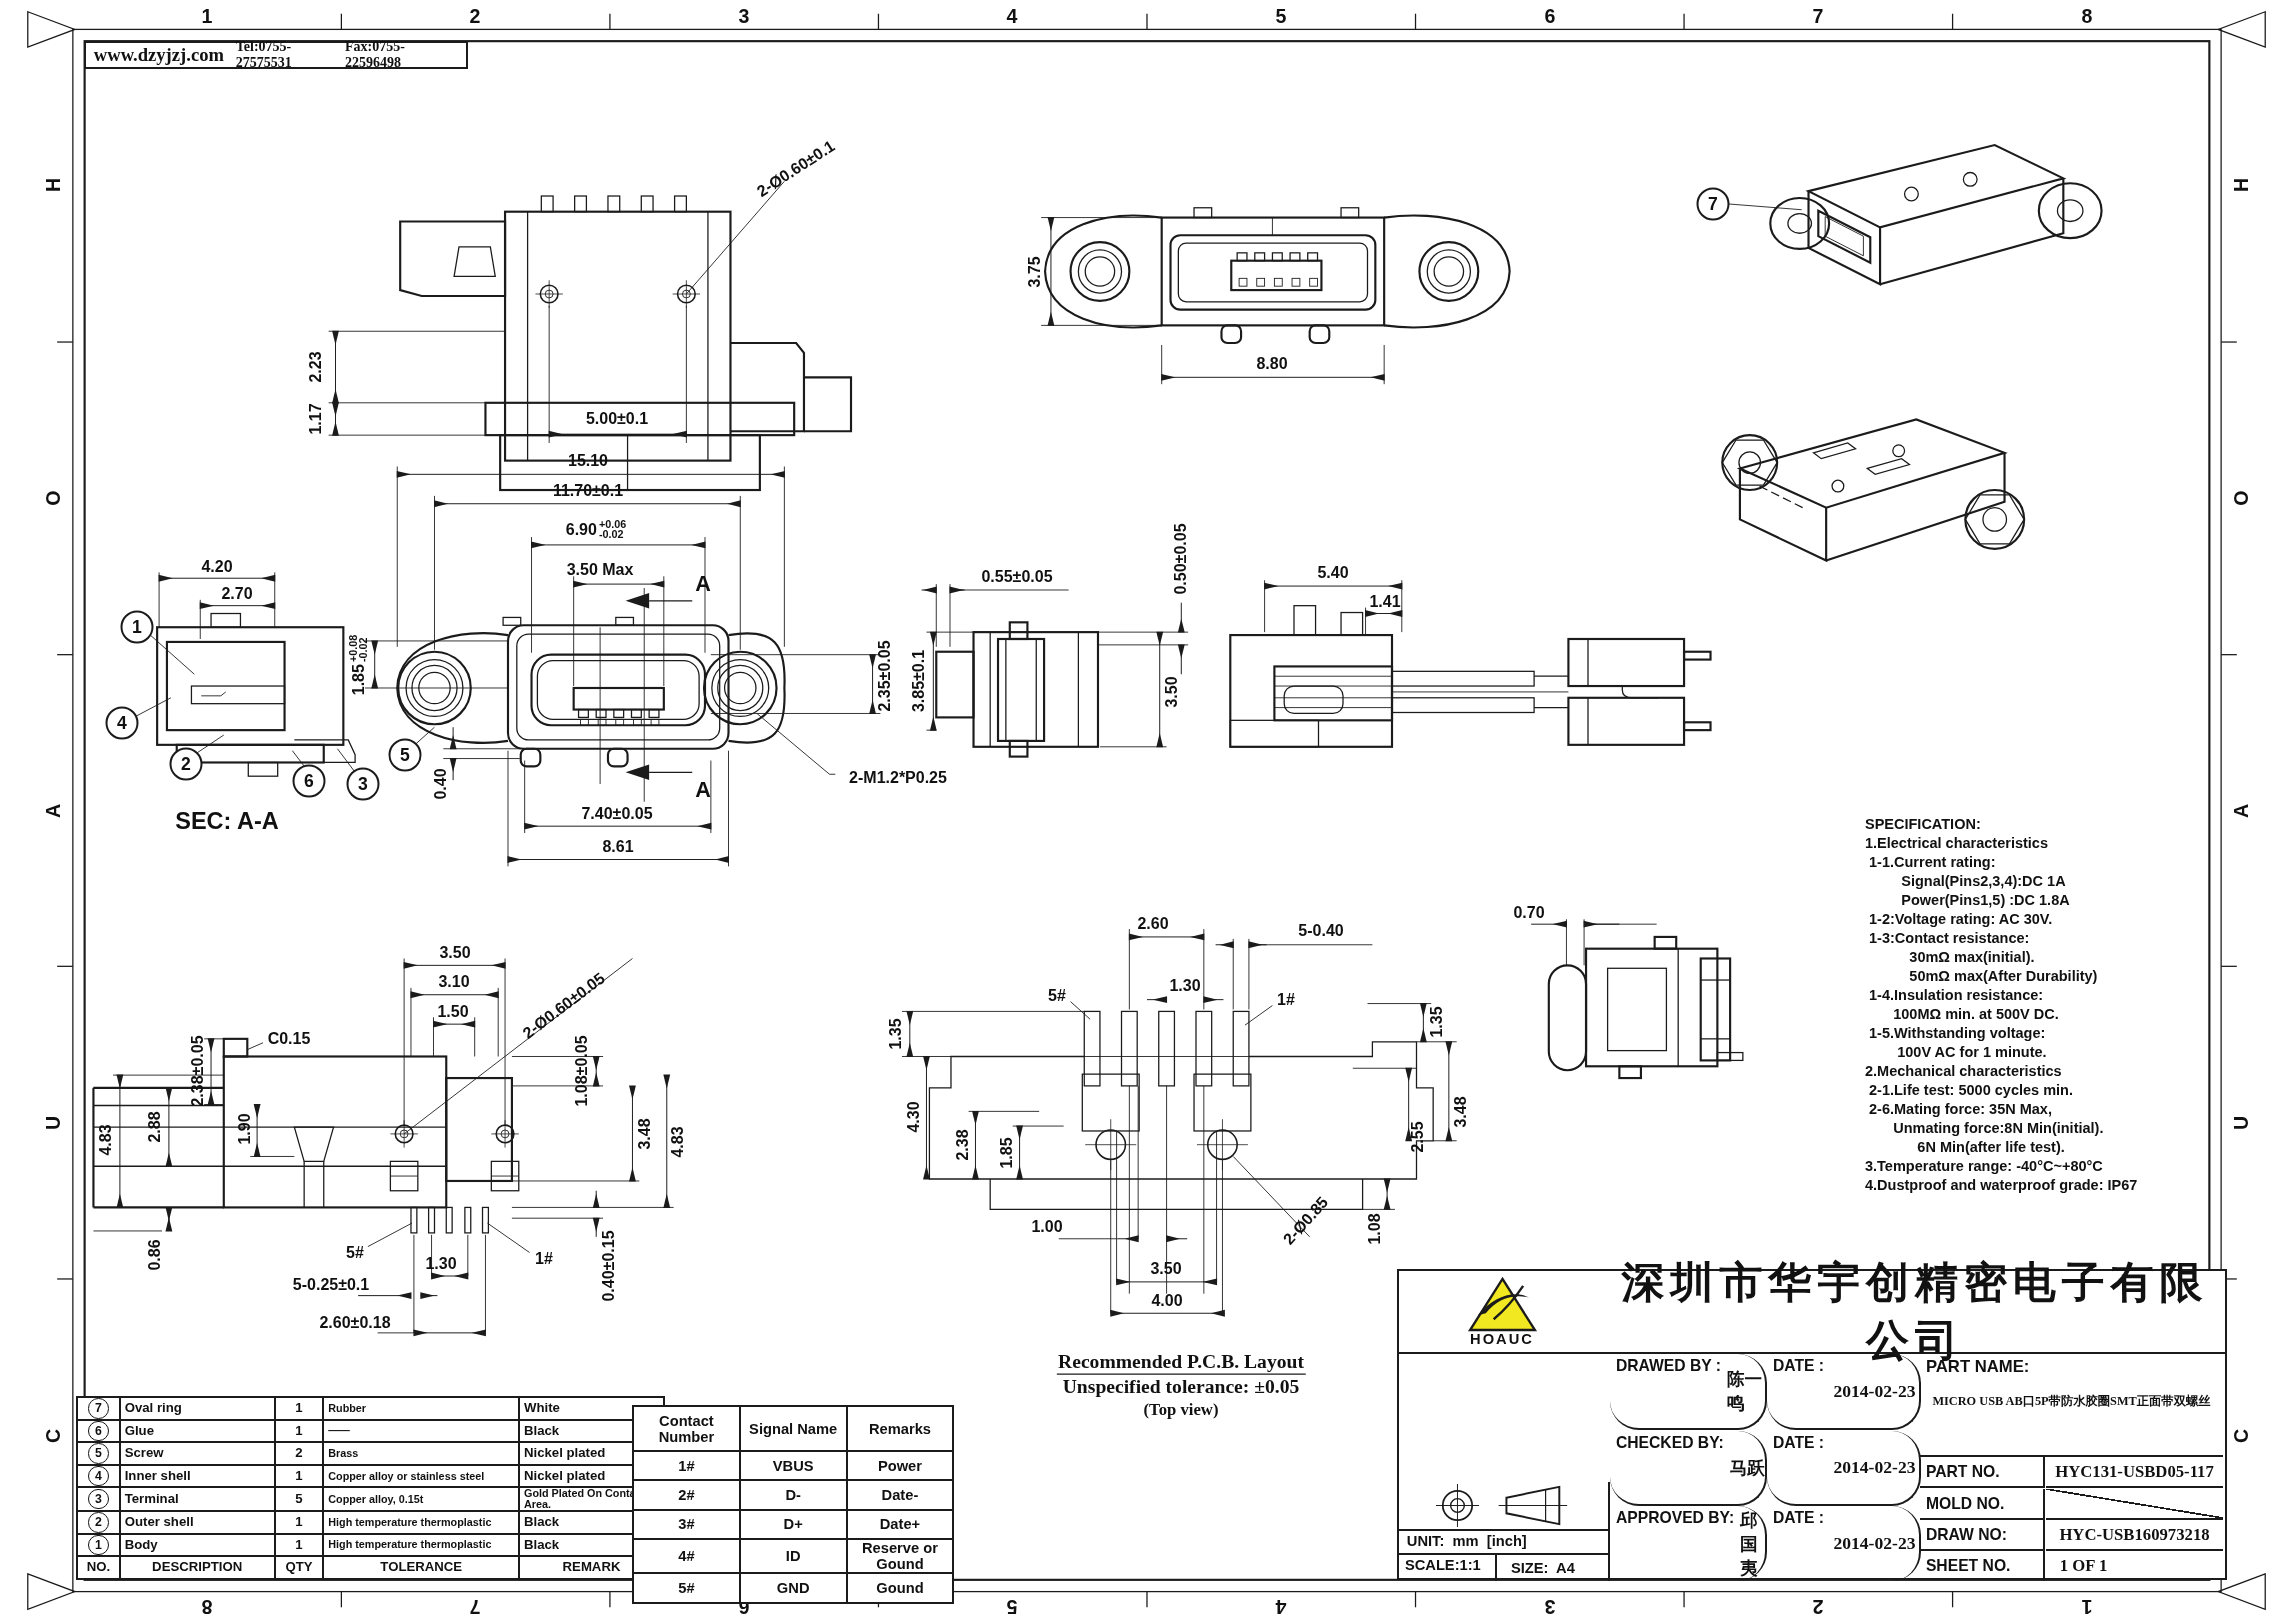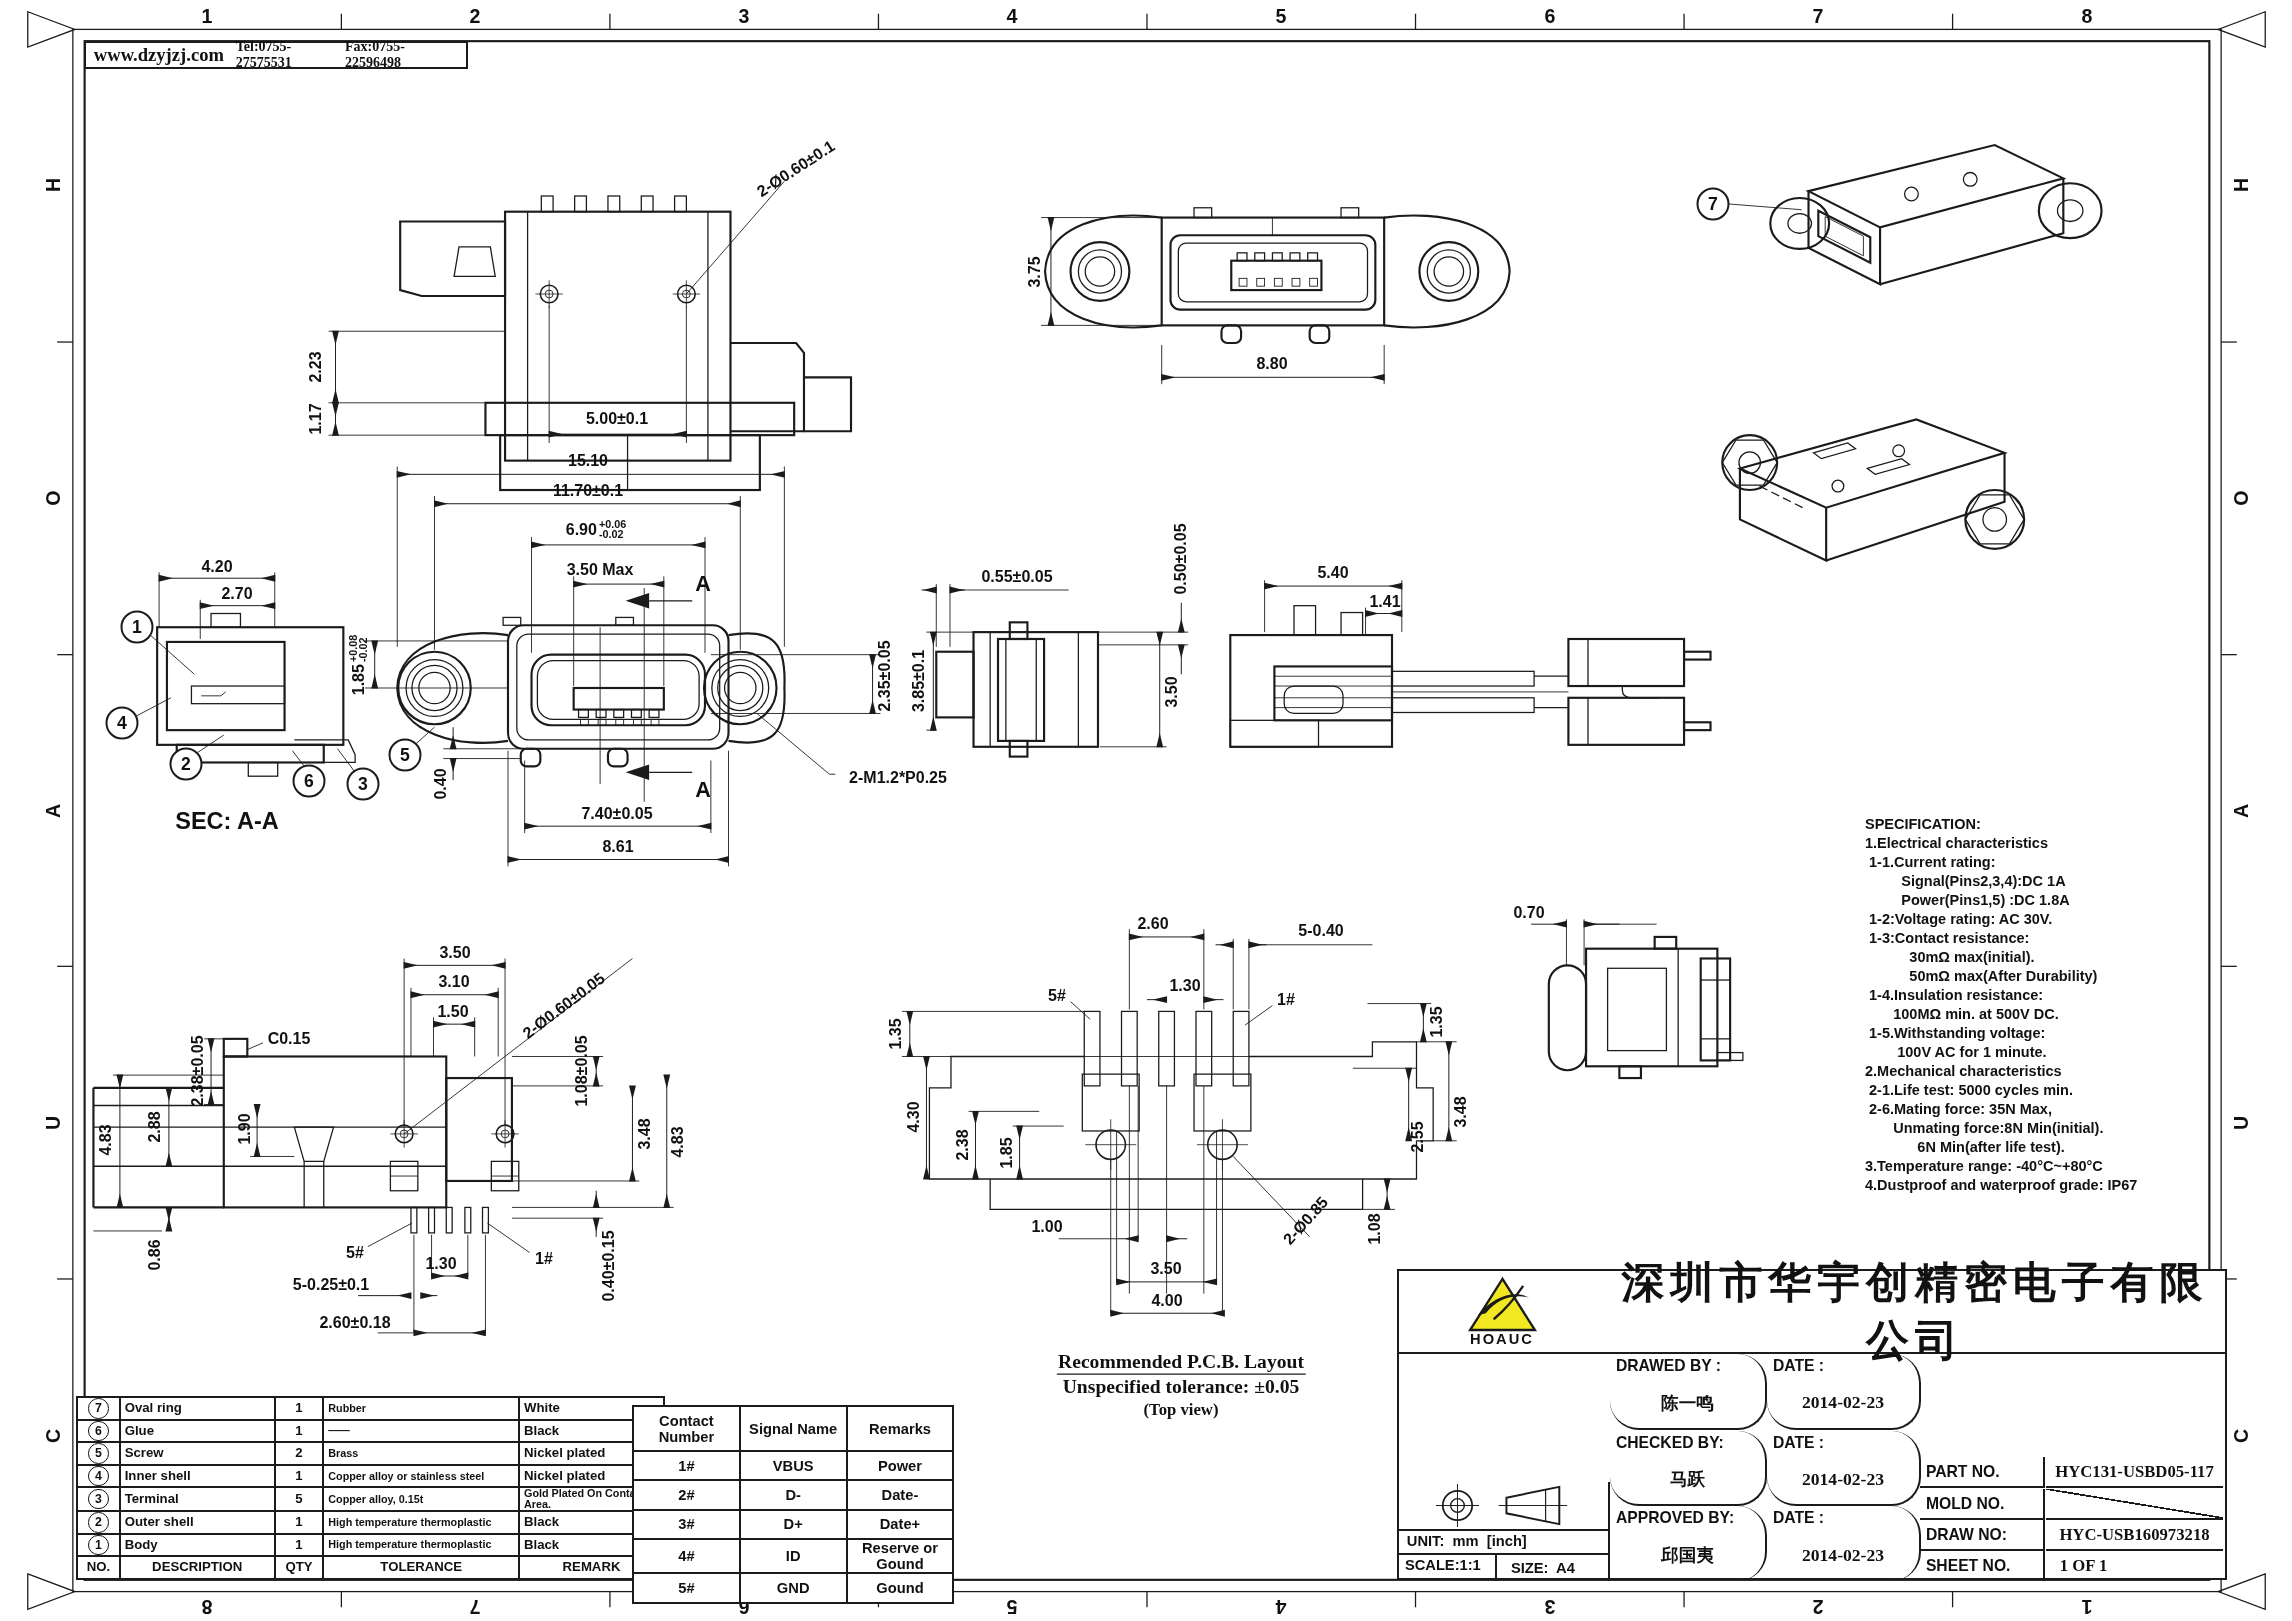--- a/index.html
+++ b/index.html
@@ -47,21 +47,21 @@
   #tb *{box-sizing:border-box;}
   #tb-company{position:absolute;left:0;top:0;width:100%;height:83px;border-bottom:2.9px solid #1b1b1b;
               display:flex;align-items:center;}
   #tb-logo{width:206px;display:flex;flex-direction:column;align-items:center;justify-content:center;}
   #tb-logo .logotext{font:700 14.7px "Liberation Sans",sans-serif;letter-spacing:2px;margin-top:-2px;}
   #tb-companyname{flex:1;text-align:center;font:700 43px "Liberation Serif",serif;letter-spacing:5.9px;}
   .tbcell{position:absolute;border-color:#1b1b1b;border-style:solid;border-width:0;}
   .tblabel{font:700 15.7px "Liberation Sans",sans-serif;padding:2.9px 5.9px;}
   .tbvalue{font:600 16.7px "Liberation Serif",serif;text-align:center;}
   .tolline{font:700 13.7px "Liberation Sans",sans-serif;line-height:19.6px;white-space:pre;padding-left:9.8px;}
-  .namecell{display:flex;flex-direction:column;border-radius:29px;}
+  .namecell{display:flex;flex-direction:row;border-radius:29px;}
   .namecell .nm{flex:1;display:flex;align-items:center;justify-content:center;
                 font:700 17.6px "Liberation Serif",serif;}
 </style>
 </head>
 <body>
 
 <div id="sheet">
 
   <svg id="linework" width="2293" height="1621" viewBox="0 0 2339 1654" style="position:absolute;left:0;top:0;z-index:1;">
     <defs>
@@ -823,20 +823,24 @@
     </div>
     <div class="tbcell namecell" style="left:368px;top:160px;width:154px;height:75px;border-right-width:2.5px;border-bottom-width:2.5px;">
       <div class="tblabel">DATE :</div>
       <div class="nm">2014-02-23</div>
     </div>
     <div class="tbcell namecell" style="left:368px;top:235px;width:154px;height:75px;border-right-width:2.5px;">
       <div class="tblabel">DATE :</div>
       <div class="nm">2014-02-23</div>
     </div>
 
+    <div class="tbcell" style="left:521px;top:83px;width:303px;height:103px;border-bottom-width:2.5px;">
+      <div class="tblabel" style="font-size:16.7px;">PART NAME:</div>
+      <div style="font:700 12.3px 'Liberation Serif',serif;text-align:center;margin-top:13.7px;">MICRO USB AB口5P带防水胶圈SMT正面带双螺丝</div>
+    </div>
     <div class="tbcell" style="left:521px;top:186px;width:125px;height:31px;border-right-width:2.5px;border-bottom-width:2.5px;display:flex;align-items:center;">
       <div class="tblabel">PART NO.</div>
     </div>
     <div class="tbcell tbvalue" style="left:647px;top:186px;width:177px;height:31px;border-bottom-width:2.5px;display:flex;align-items:center;justify-content:center;">HYC131-USBD05-117</div>
     <div class="tbcell" style="left:521px;top:218px;width:125px;height:31px;border-right-width:2.5px;border-bottom-width:2.5px;display:flex;align-items:center;">
       <div class="tblabel">MOLD NO.</div>
     </div>
     <div class="tbcell" style="left:647px;top:218px;width:177px;height:31px;border-bottom-width:2.5px;background:linear-gradient(to top right,transparent 48.5%,#1b1b1b 48.5%,#1b1b1b 51.5%,transparent 51.5%);"></div>
     <div class="tbcell" style="left:521px;top:249px;width:125px;height:31px;border-right-width:2.5px;border-bottom-width:2.5px;display:flex;align-items:center;">
       <div class="tblabel">DRAW NO:</div>

